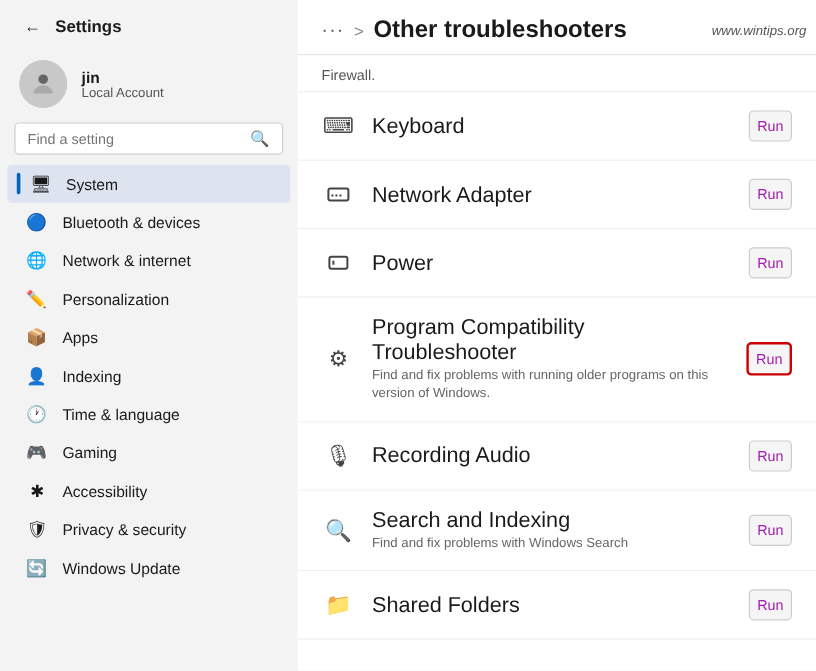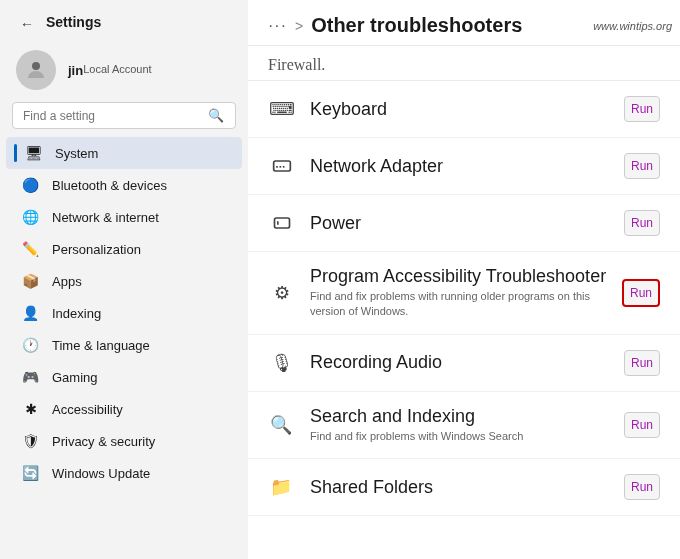--- a/index.html
+++ b/index.html
@@ -73,20 +73,21 @@
       display: flex;
       align-items: center;
       justify-content: center;
       font-size: 20px;
       color: #666;
       flex-shrink: 0;
     }
 
     .user-info {
       display: flex;
+      flex-direction: column;
     }
 
     .user-name {
       font-size: 13px;
       font-weight: 600;
       color: #1a1a1a;
     }
 
     .user-sub {
       font-size: 11px;
@@ -197,24 +198,23 @@
     }
 
     .content-area {
       overflow-y: auto;
       flex: 1;
       padding: 0;
     }
 
     .firewall-label {
       padding: 10px 20px 6px 20px;
-      font-size: 16px;
+      font-size: 12px;
       color: #555;
       border-bottom: 1px solid #ebebeb;
-      font-family: Liberation Serif, serif;
     }
 
     .ts-item {
       display: flex;
       align-items: center;
       padding: 14px 20px;
       border-bottom: 1px solid #f0f0f0;
       gap: 14px;
     }
 
@@ -378,21 +378,21 @@
       </div>
       <div class="ts-info">
         <div class="ts-name">Power</div>
       </div>
       <button class="run-btn">Run</button>
     </div>
 
     <div class="ts-item">
       <div class="ts-icon">⚙</div>
       <div class="ts-info">
-        <div class="ts-name">Program Accessibility Troubleshooter</div>
+        <div class="ts-name">Program Compatibility Troubleshooter</div>
         <div class="ts-desc">Find and fix problems with running older programs on this version of Windows.</div>
       </div>
       <button class="run-btn highlighted">Run</button>
     </div>
 
     <div class="ts-item">
       <div class="ts-icon">🎙</div>
       <div class="ts-info">
         <div class="ts-name">Recording Audio</div>
       </div>

